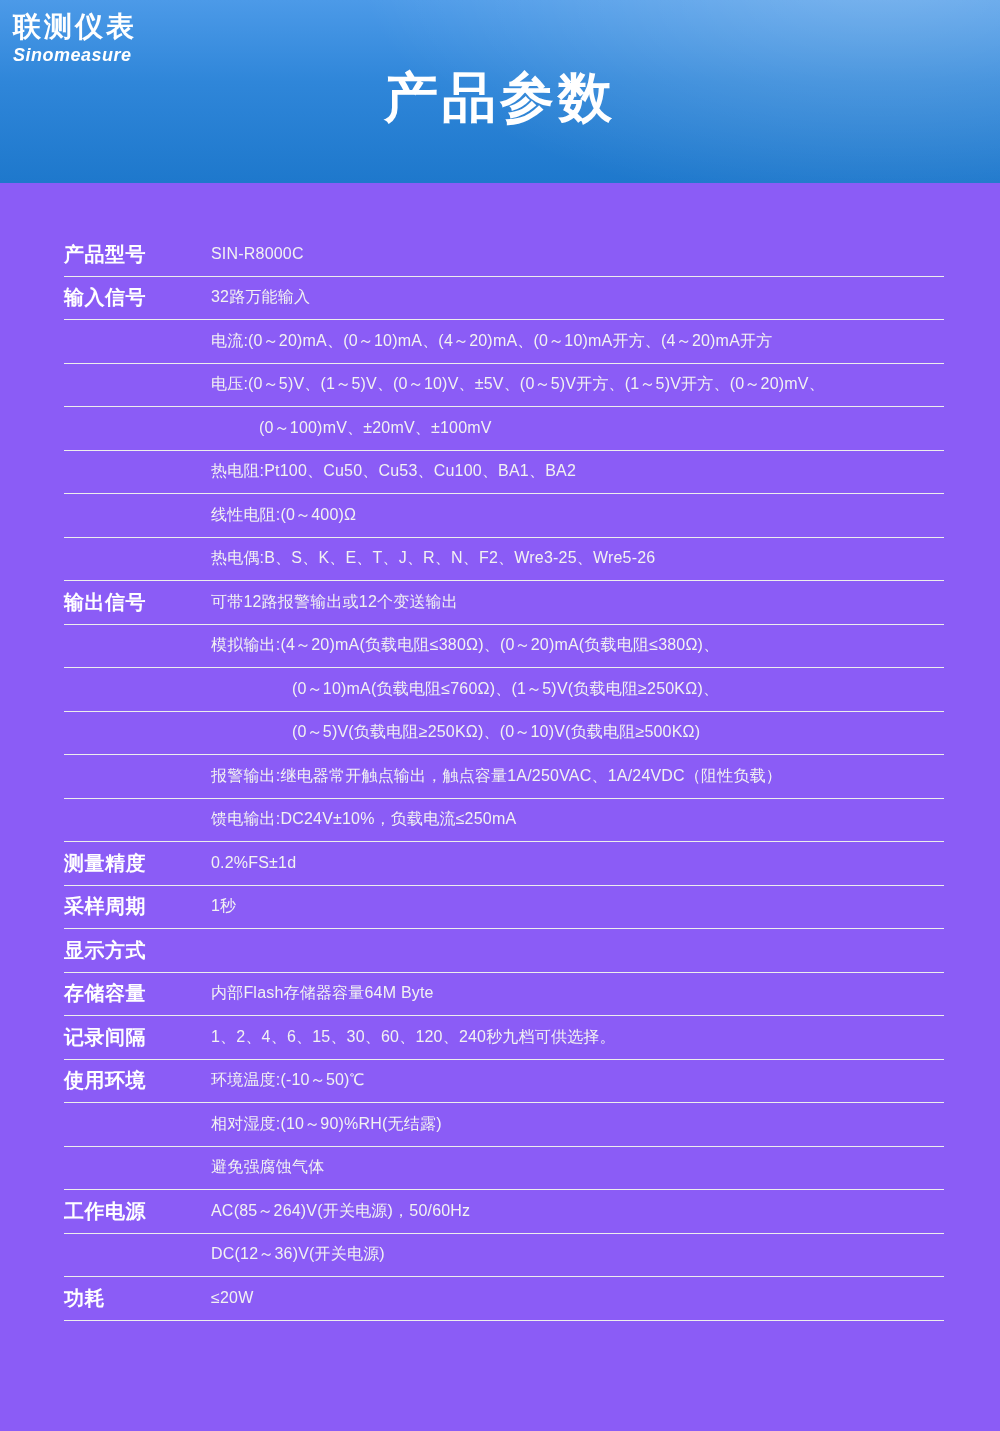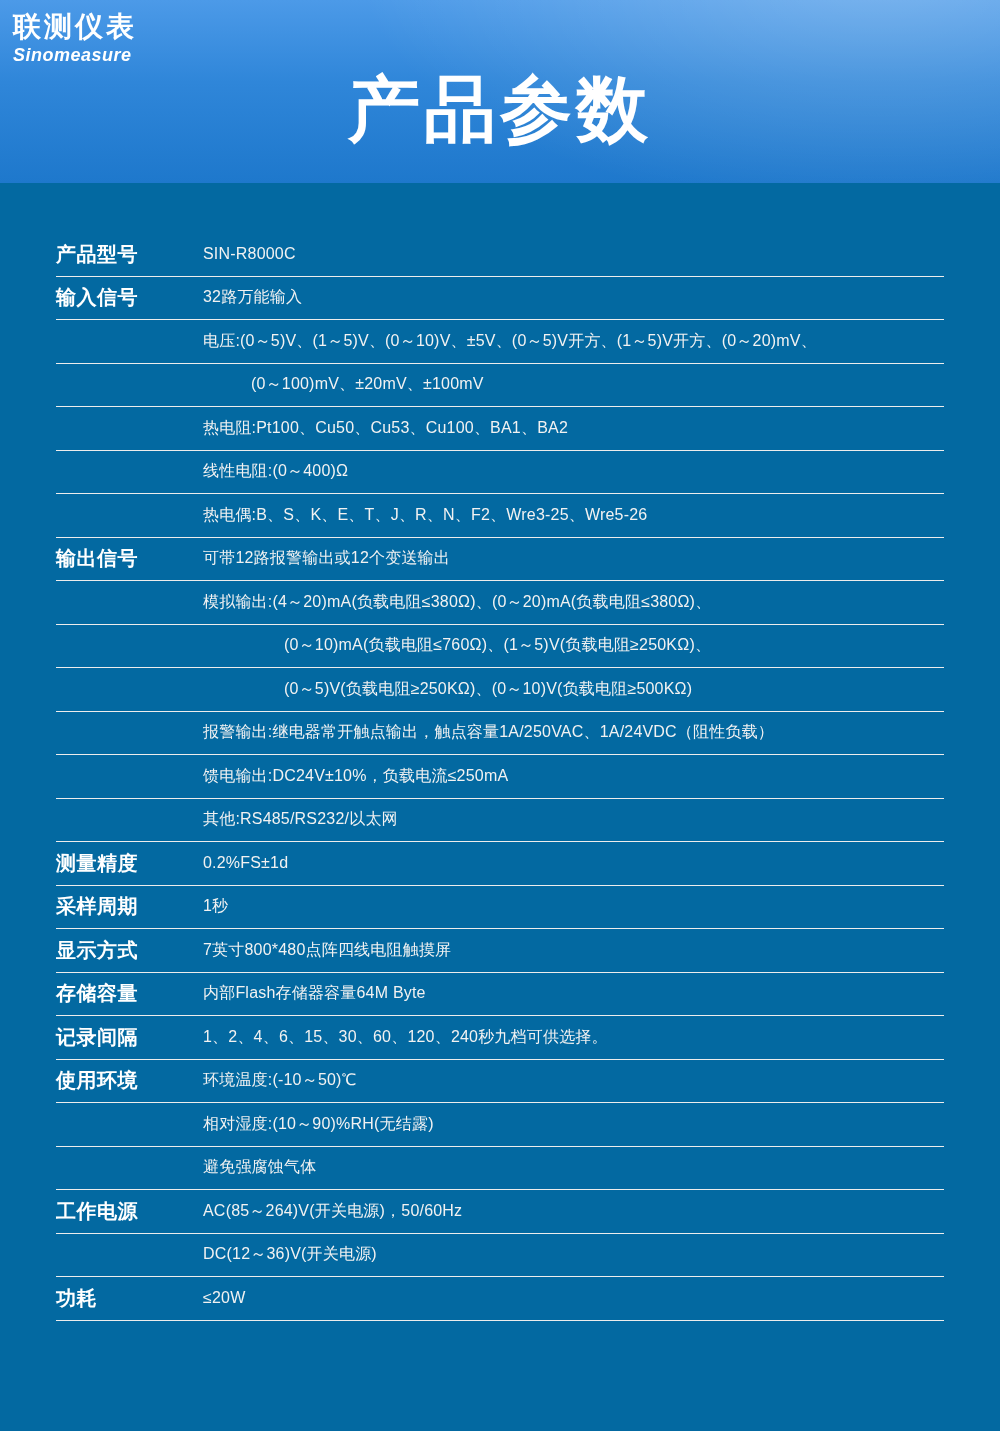--- a/index.html
+++ b/index.html
@@ -5,21 +5,21 @@
   html, body { margin: 0; padding: 0; }
   body {
     width: 1000px;
     background: #0a0506;
     font-family: "Liberation Sans", sans-serif;
   }
   .page {
     position: relative;
     width: 1000px;
     height: 1431px;
-    background: #0369a1;
+    background: #8b5cf6;
     overflow: hidden;
   }
   .banner {
     position: relative;
     width: 100%;
     height: 183px;
     background-image:
       radial-gradient(ellipse 900px 420px at 88% -18%, rgba(255,255,255,0.26) 0%, rgba(255,255,255,0) 58%),
       linear-gradient(180deg, #4c9ae8 0%, #2f86d9 45%, #1e78cc 100%);
   }
@@ -38,35 +38,36 @@
   .logo-en {
     font-size: 18px;
     font-weight: 700;
     font-style: italic;
     letter-spacing: 0.5px;
     margin-top: 3px;
   }
   .banner-title {
     text-align: center;
     padding-top: 62px;
-    font-size: 72px;
+    font-size: 54px;
     font-weight: 700;
     color: #ffffff;
     letter-spacing: 4px;
   }
   .spec-table {
     margin: 50px 56px 0 56px;
     width: 888px;
   }
   .spec-row {
     display: flex;
     align-items: center;
     height: 43.5px;
     box-sizing: border-box;
     border-bottom: 1.5px solid #ededed;
+    margin-left: 8px;
   }
   .spec-label {
     flex: 0 0 147px;
     width: 147px;
     font-size: 20px;
     font-weight: 600;
     color: #ffffff;
     letter-spacing: 0.5px;
     white-space: nowrap;
   }
@@ -97,20 +98,24 @@
     <div class="spec-row">
       <div class="spec-label">产品型号</div>
       <div class="spec-value">SIN-R8000C</div>
     </div>
 
     <div class="spec-row">
       <div class="spec-label">输入信号</div>
       <div class="spec-value">32路万能输入</div>
     </div>
 
+    <div class="spec-row">
+      <div class="spec-label"></div>
+      <div class="spec-value">电流:(0～20)mA、(0～10)mA、(4～20)mA、(0～10)mA开方、(4～20)mA开方</div>
+    </div>
 
     <div class="spec-row">
       <div class="spec-label"></div>
       <div class="spec-value">电压:(0～5)V、(1～5)V、(0～10)V、±5V、(0～5)V开方、(1～5)V开方、(0～20)mV、</div>
     </div>
 
     <div class="spec-row">
       <div class="spec-label"></div>
       <div class="spec-value indent-1">(0～100)mV、±20mV、±100mV</div>
     </div>
@@ -153,38 +158,33 @@
     <div class="spec-row">
       <div class="spec-label"></div>
       <div class="spec-value">报警输出:继电器常开触点输出，触点容量1A/250VAC、1A/24VDC（阻性负载）</div>
     </div>
 
     <div class="spec-row">
       <div class="spec-label"></div>
       <div class="spec-value">馈电输出:DC24V±10%，负载电流≤250mA</div>
     </div>
 
-    <div class="spec-row">
-      <div class="spec-label"></div>
-      <div class="spec-value">其他:RS485/RS232/以太网</div>
-    </div>
 
     <div class="spec-row">
       <div class="spec-label">测量精度</div>
       <div class="spec-value">0.2%FS±1d</div>
     </div>
 
     <div class="spec-row">
       <div class="spec-label">采样周期</div>
       <div class="spec-value">1秒</div>
     </div>
 
     <div class="spec-row">
       <div class="spec-label">显示方式</div>
-      <div class="spec-value">7英寸800*480点阵四线电阻触摸屏</div>
     </div>
 
 
     <div class="spec-row">
       <div class="spec-label">存储容量</div>
       <div class="spec-value">内部Flash存储器容量64M Byte</div>
     </div>
 
     <div class="spec-row">
       <div class="spec-label">记录间隔</div>

